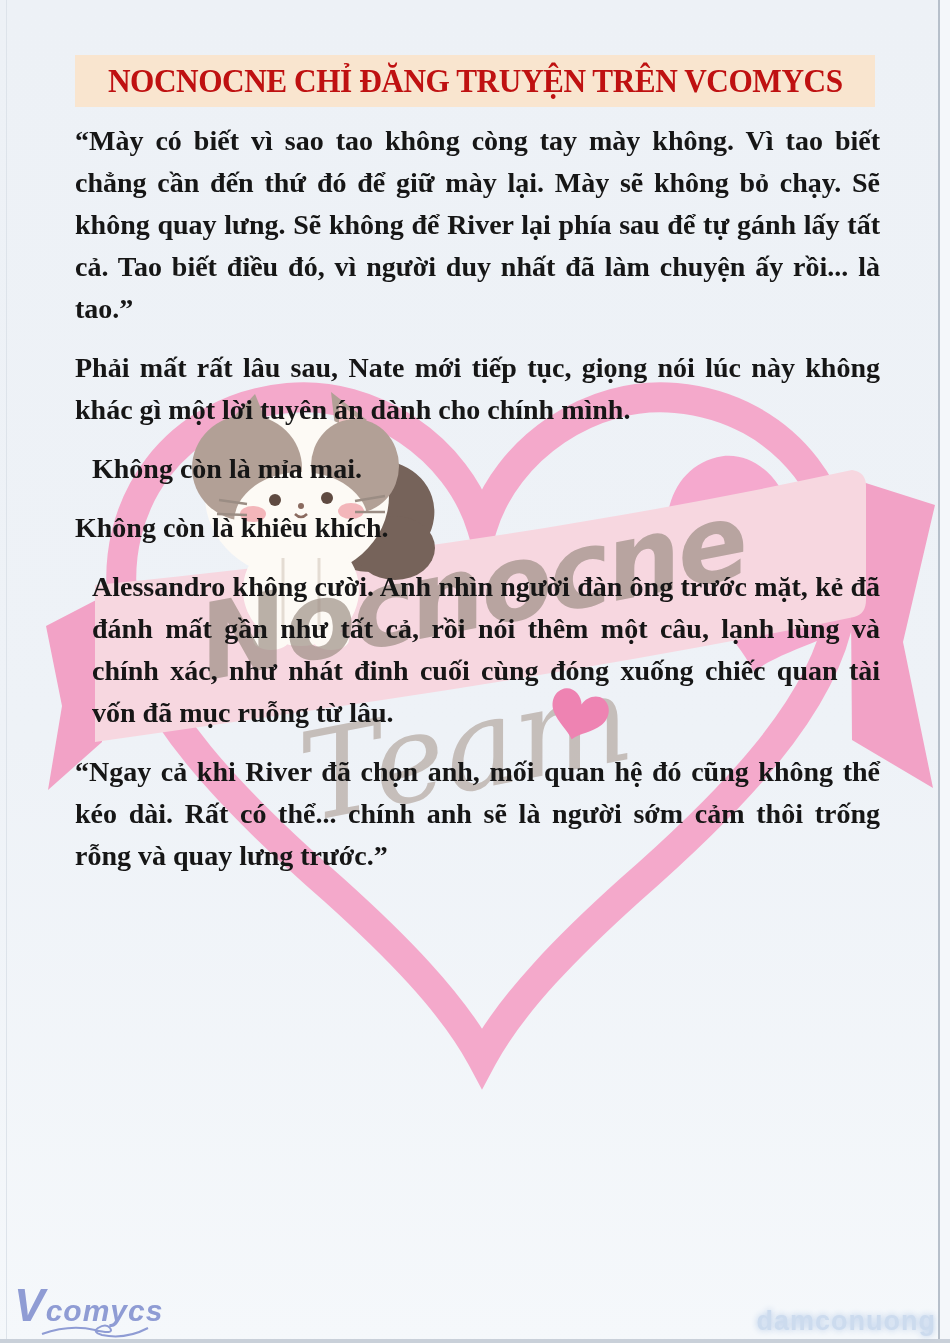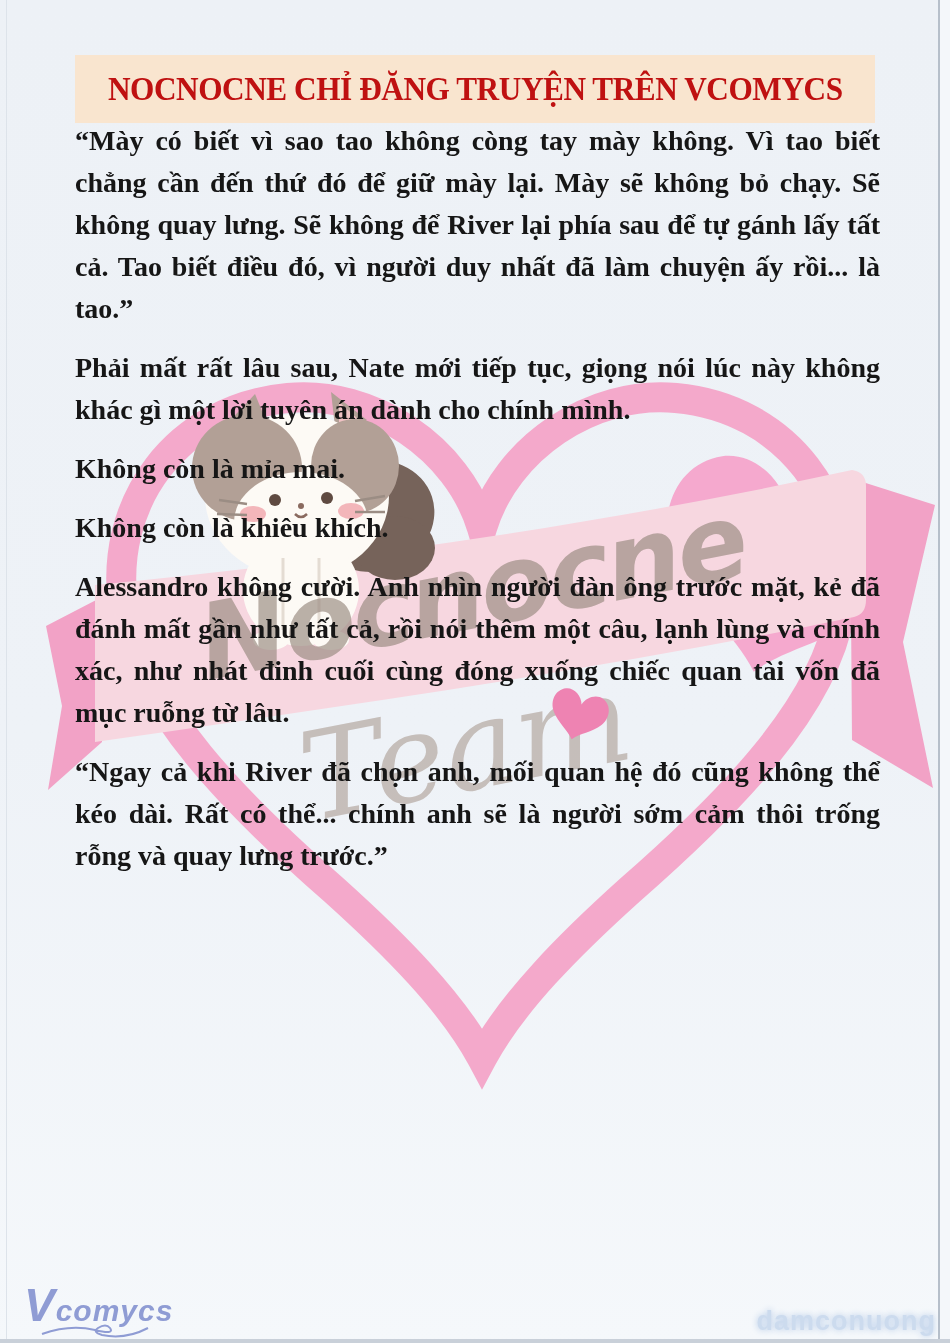--- a/index.html
+++ b/index.html
@@ -12,44 +12,44 @@
   .edge-left{position:absolute;left:6px;top:0;width:1px;height:100%;background:#dde3ea;}
   .edge-right-line{position:absolute;left:938px;top:0;width:2px;height:100%;background:#b6bfca;}
   .edge-right-fill{position:absolute;left:940px;top:0;width:10px;height:100%;background:#f4f7fa;}
   .edge-bottom{position:absolute;left:0;bottom:0;width:100%;height:4px;background:#c9d0d9;}
 
   
   #wm{position:absolute;left:0;top:0;z-index:1;}
 
   
   .header-banner{
-    position:absolute;left:75px;top:55px;width:800px;height:68px;z-index:3;
+    position:absolute;left:75px;top:55px;width:800px;height:52px;z-index:3;
     background:#f9e5cf;display:flex;align-items:center;justify-content:center;
   }
   .header-banner span{
     font-weight:bold;font-size:34px;color:#bf1111;white-space:nowrap;
     letter-spacing:-0.5px;transform:scaleX(0.92);transform-origin:center;
     font-family:"Liberation Serif","DejaVu Serif",serif;
   }
 
   
   .story{
     position:absolute;left:75px;top:120px;width:805px;z-index:3;
   }
   .story p{
     margin:0 0 17px 0;
     font-size:28px;line-height:42px;font-weight:bold;color:#161616;
     text-align:justify;
     font-family:Liberation Serif, serif;
   }
-  .story p.gap-lg{margin-top:4px;}
+  .story p.gap-lg{margin-top:4px;margin-left:17px;}
 
   
   .vcomycs{
-    position:absolute;left:24px;top:1288px;z-index:3;width:150px;
+    position:absolute;left:14px;top:1288px;z-index:3;width:150px;
     color:#8f9cd4;font-family:"Liberation Sans","DejaVu Sans",sans-serif;
     font-style:italic;font-weight:bold;font-size:30px;line-height:34px;
     display:block;letter-spacing:1px;
   }
   .vcomycs::first-letter{font-size:46px;}
   .vcomycs-swash{position:absolute;left:40px;top:1322px;z-index:3;}
   .damconuong{
     position:absolute;right:14px;top:1306px;z-index:3;
     font-family:"Liberation Sans","DejaVu Sans",sans-serif;font-weight:bold;
     font-size:27px;color:#ccdbee;letter-spacing:1px;

